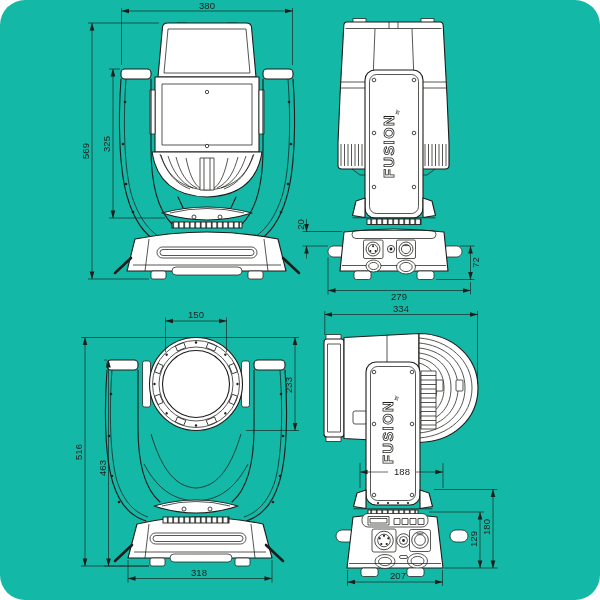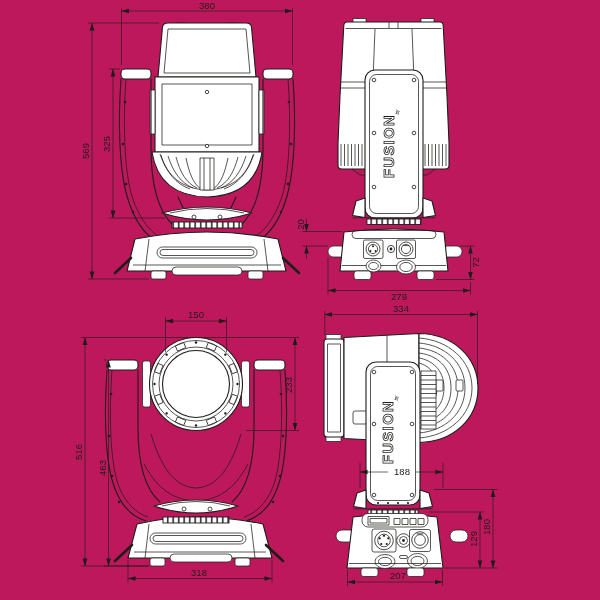--- a/index.html
+++ b/index.html
@@ -1,16 +1,16 @@
 <!DOCTYPE html>
 <html><head>
 <meta charset="utf-8">
 <style>
   html,body{margin:0;padding:0;background:#fff;}
-  #stage{width:600px;height:600px;background:#be185d;position:relative;overflow:hidden;}
+  #stage{width:600px;height:600px;background:#14b8a6;position:relative;overflow:hidden;border-radius:25px;}
   svg{display:block;}
   .o  {fill:#fff;stroke:#1d1d1b;stroke-width:1.1;stroke-linejoin:round;stroke-linecap:round;}
   .l  {fill:none;stroke:#1d1d1b;stroke-width:1.1;stroke-linejoin:round;stroke-linecap:round;}
   .d  {fill:none;stroke:#1d1d1b;stroke-width:.75;stroke-linejoin:round;}
   .od {fill:#fff;stroke:#1d1d1b;stroke-width:.75;stroke-linejoin:round;}
   .x  {fill:none;stroke:#1d1d1b;stroke-width:.65;}
   .th {stroke:#1d1d1b;stroke-width:2.6;stroke-linecap:round;}
   .dot{fill:#1d1d1b;stroke:none;}
   .scr{fill:#fff;stroke:#1d1d1b;stroke-width:.8;}
   .tk {fill:url(#ticks);stroke:#1d1d1b;stroke-width:.9;}

